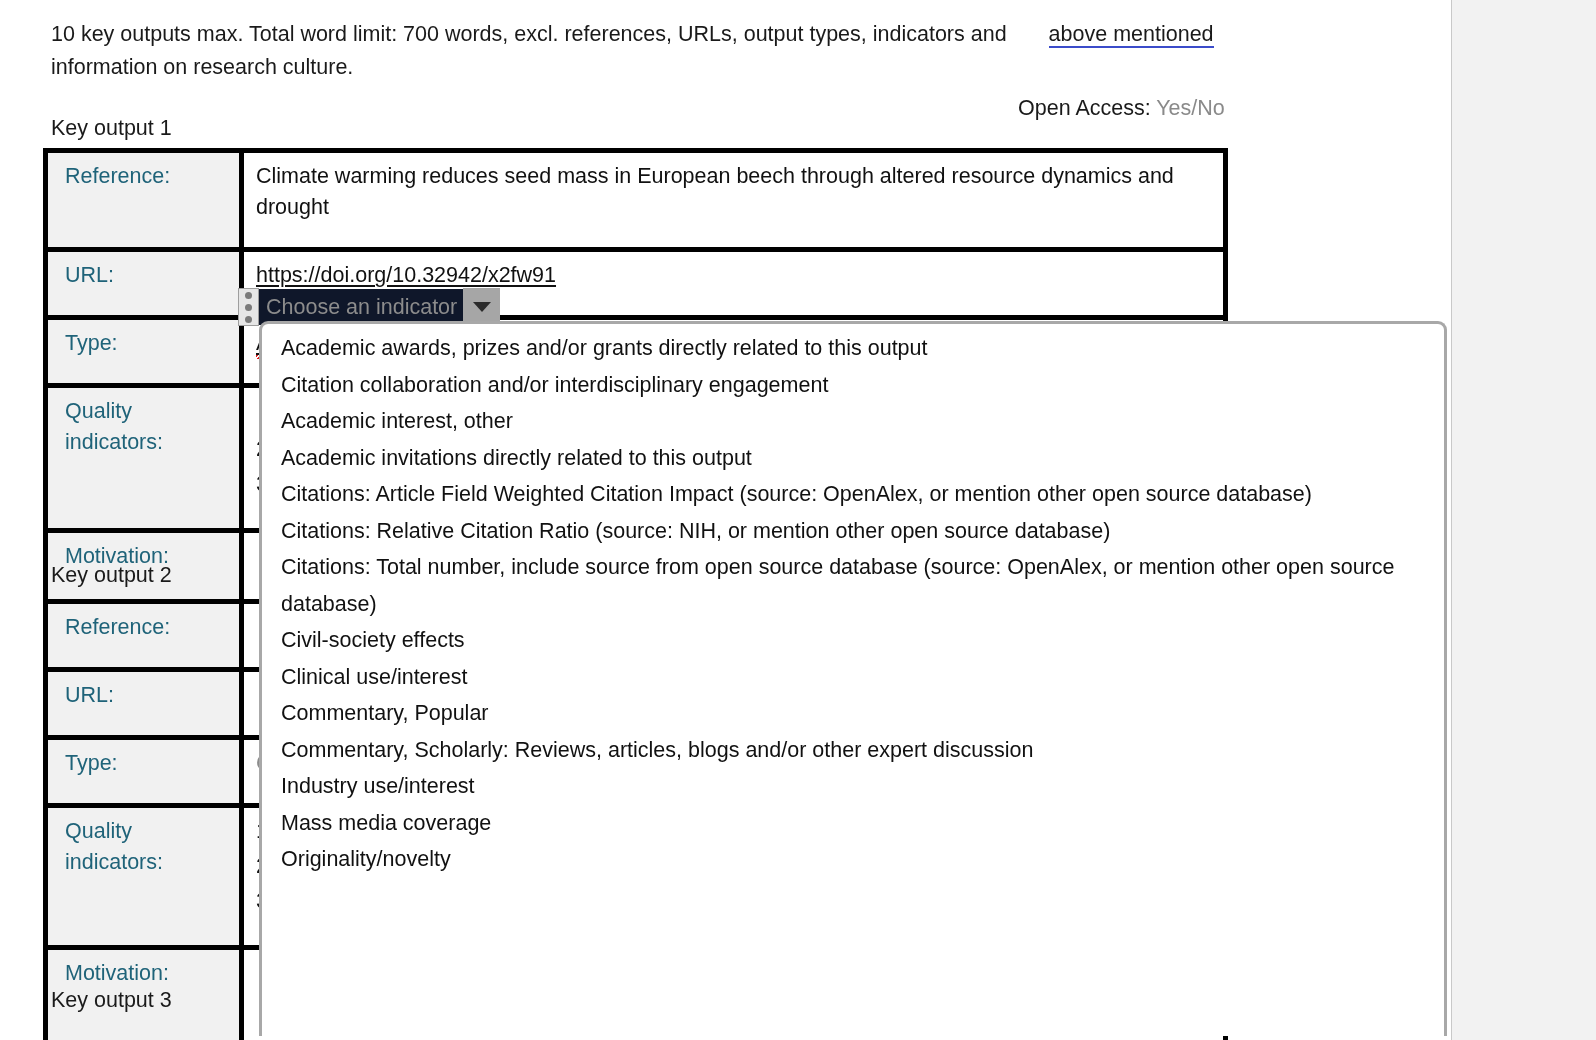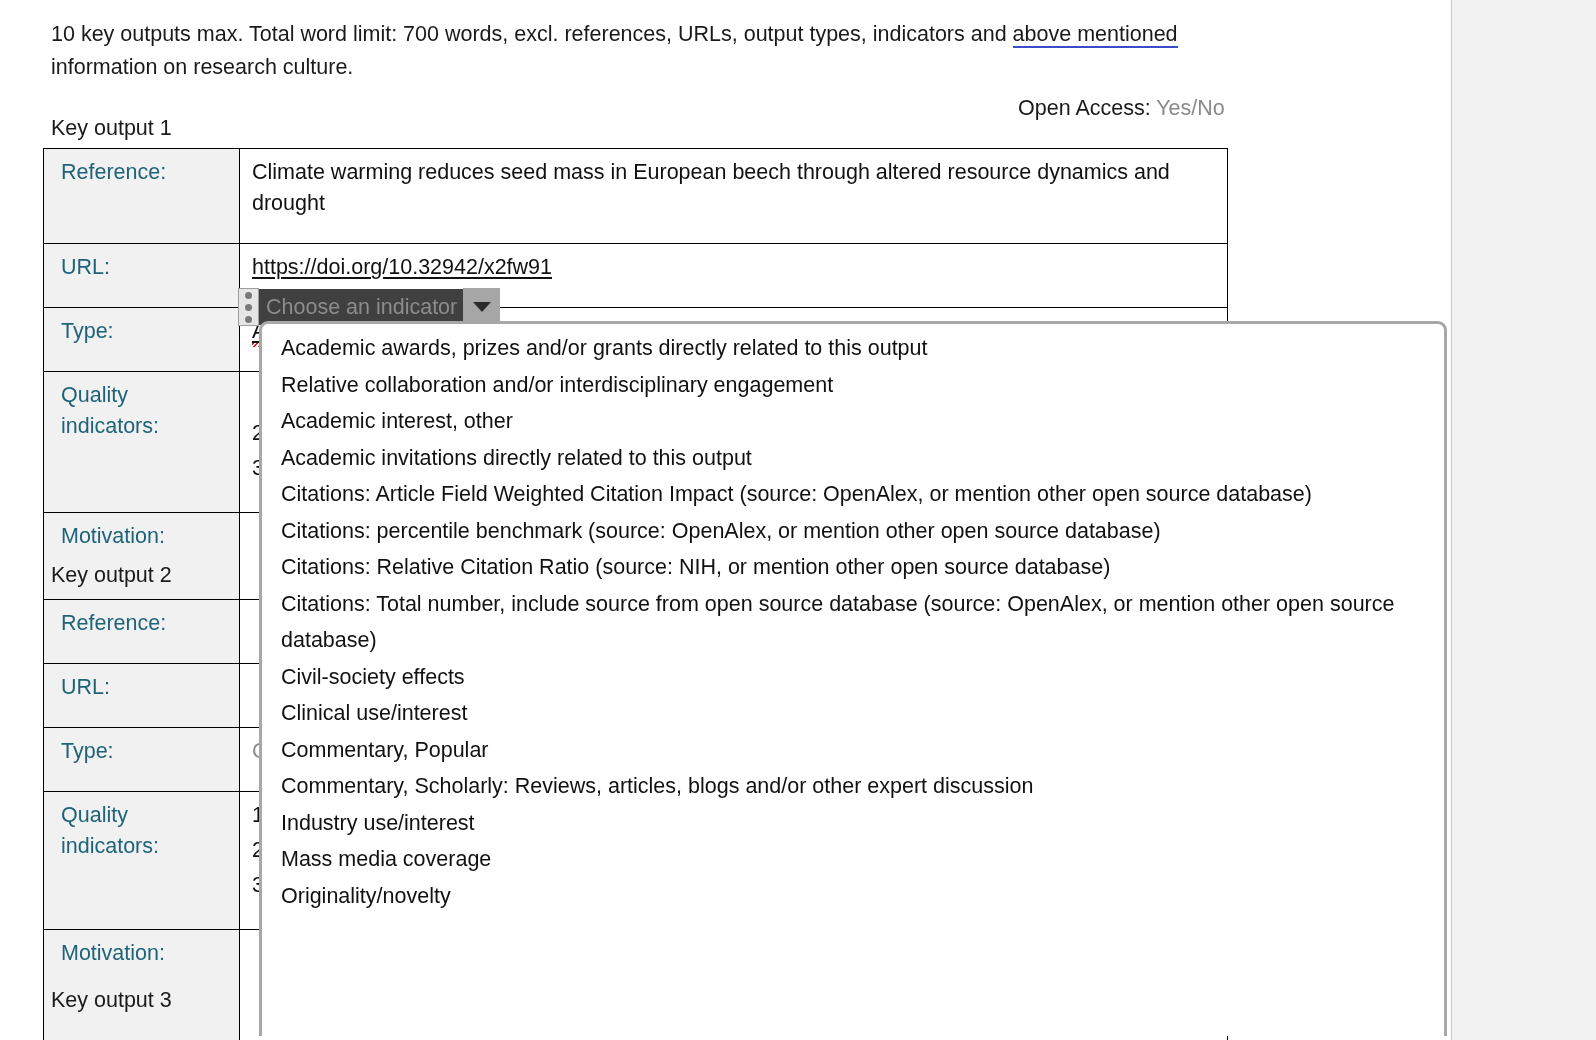--- a/index.html
+++ b/index.html
@@ -32,20 +32,21 @@
     position: absolute;
     left: 51px; top: 18px;
     width: 1200px;
     font-size: 21.5px;
     line-height: 33px;
     color: #1a1a1a;
   }
   .gram {
     border-bottom: 2px double #3b4cca;
     padding-bottom: 0px;
+    margin-left: 36px;
   }
 
   
   .ko-title {
     position: absolute;
     font-size: 21.5px;
     color: #1a1a1a;
     white-space: nowrap;
   }
   .openaccess {
@@ -57,21 +58,21 @@
   .openaccess .grey { color: #8a8a8a; }
 
   
   .ko-table {
     position: absolute;
     border-collapse: collapse;
     table-layout: fixed;
     font-size: 21.5px;
   }
   .ko-table td {
-    border: 1px solid #000000;
+    border: 5px solid #000000;
     vertical-align: top;
     padding: 8px 10px 24px 12px;
     line-height: 31px;
     margin-top: 38px;
   }
   .ko-table td.lab {
     width: 196px;
     background: #f1f1f1;
     color: #1f6379;
     padding-left: 17px;
@@ -122,21 +123,21 @@
     display: block;
     width: 7px; height: 7px;
     border-radius: 50%;
     background: #7a7a7a;
   }
   .combo .field {
     display: flex;
     align-items: center;
     height: 100%;
     padding: 0 6px 0 7px;
-    background: #404040;
+    background: #0f172a;
     border-top: 1px solid #ffffff;
     border-bottom: 1px solid #ffffff;
     color: #8c8c8c;
     font-size: 21.5px;
     white-space: nowrap;
   }
   .combo .arrow {
     width: 37px;
     background: #a6a6a6;
     display: flex;
@@ -256,25 +257,24 @@
     <div class="field">
       <span>Choose an indicator</span>
     </div>
     <div class="arrow">
       <span class="tri"></span>
     </div>
   </div>
 
   <div class="dropdown">
     <div class="dd-item">Academic awards, prizes and/or grants directly related to this output</div>
-    <div class="dd-item">Relative collaboration and/or interdisciplinary engagement</div>
+    <div class="dd-item">Citation collaboration and/or interdisciplinary engagement</div>
     <div class="dd-item">Academic interest, other</div>
     <div class="dd-item">Academic invitations directly related to this output</div>
     <div class="dd-item">Citations: Article Field Weighted Citation Impact (source: OpenAlex, or mention other open source database)</div>
-    <div class="dd-item">Citations: percentile benchmark (source: OpenAlex, or mention other open source database)</div>
     <div class="dd-item">Citations: Relative Citation Ratio (source: NIH, or mention other open source database)</div>
     <div class="dd-item">Citations: Total number, include source from open source database (source: OpenAlex, or mention other open source database)</div>
     <div class="dd-item">Civil-society effects</div>
     <div class="dd-item">Clinical use/interest</div>
     <div class="dd-item">Commentary, Popular</div>
     <div class="dd-item">Commentary, Scholarly: Reviews, articles, blogs and/or other expert discussion</div>
     <div class="dd-item">Industry use/interest</div>
     <div class="dd-item">Mass media coverage</div>
     <div class="dd-item">Originality/novelty</div>
   </div>

